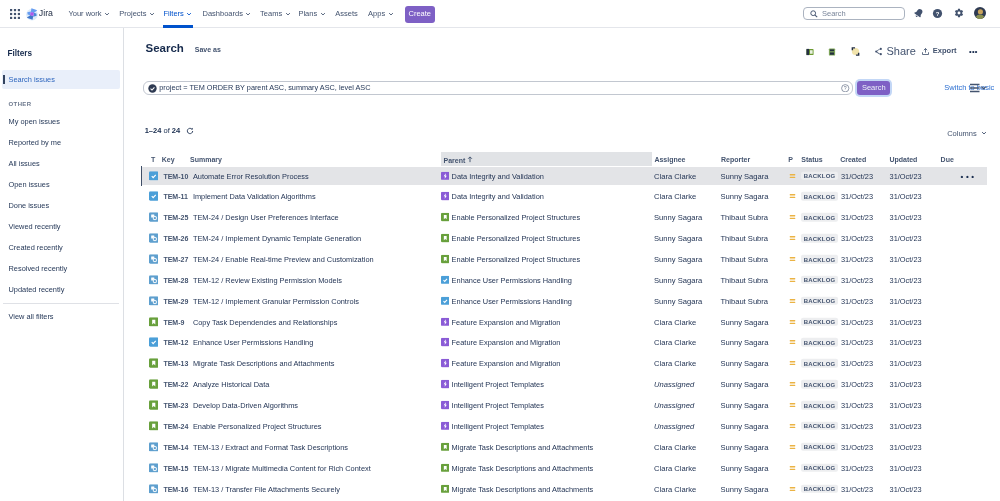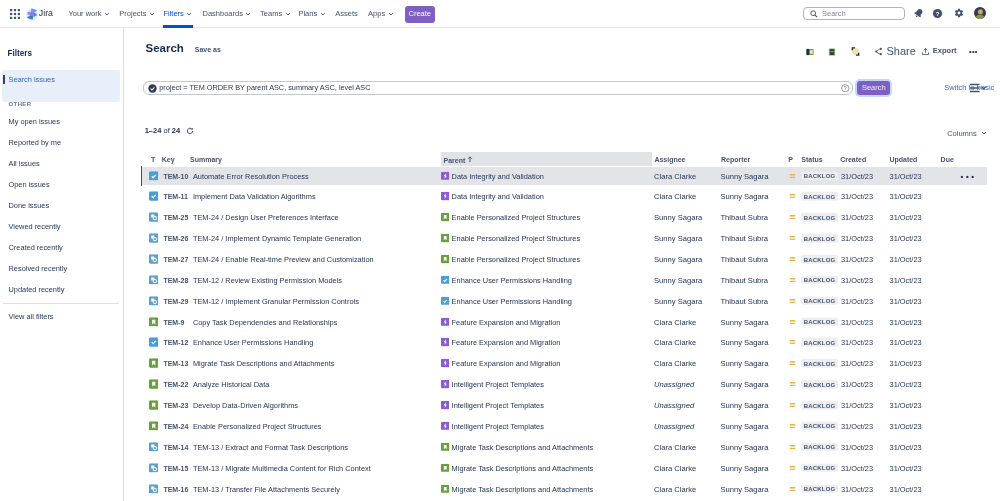--- a/index.html
+++ b/index.html
@@ -16,21 +16,21 @@
 #filters-underline { position:absolute; left:163px; top:25px; width:30px; height:2.5px; background:#0052CC; }
 #create-btn { position:absolute; left:405px; top:6px; width:29.5px; height:16.5px; background:#7E60C5;
   border-radius:3px; color:#fff; font-size:7.5px; text-align:center; line-height:16.5px; }
 #nav-search { position:absolute; left:803px; top:6.5px; width:102px; height:13px;
   border:1px solid #ABB3C0; border-radius:4px; background:#fff; }
 #nav-search span { position:absolute; left:18px; top:2px; font-size:7.5px; color:#7A869A; line-height:8px; }
 
 #sidebar { position:absolute; left:0; top:28px; width:124px; height:473px; background:#fff;
   border-right:1.5px solid #DCDFE4; }
 #sidebar .hd { position:absolute; left:7.5px; top:20.5px; font-size:8.2px; font-weight:700; color:#172B4D; }
-#sel-item { position:absolute; left:2px; top:42px; width:118px; height:32px; background:#E9EFFA; border-radius:2px; }
+#sel-item { position:absolute; left:2px; top:42px; width:118px; height:19px; background:#E9EFFA; border-radius:2px; }
 #sel-bar { position:absolute; left:3px; top:46.5px; width:2px; height:9.5px; background:#32435F; }
 #sel-item span { position:absolute; left:6.5px; top:5px; font-size:7.4px; color:#2E66BE; }
 #other-lbl { position:absolute; left:8.5px; top:73px; font-size:6px; font-weight:700; color:#6B778C; letter-spacing:0.4px; }
 .sideitem { position:absolute; left:8.5px; font-size:7.4px; color:#253858; white-space:nowrap; line-height:10px; }
 #side-divider { position:absolute; left:3px; top:274.5px; width:116px; height:1px; background:#DFE1E6; }
 
 #main { position:absolute; left:125.5px; top:28px; width:874.5px; height:473px; background:#fff; }
 h1#title { position:absolute; left:20px; top:13.8px; font-size:11.5px; font-weight:700; color:#172B4D; }
 #saveas { position:absolute; left:69.3px; top:17.5px; font-size:7px; font-weight:700; color:#42526E; }
 .toolico { position:absolute; }

